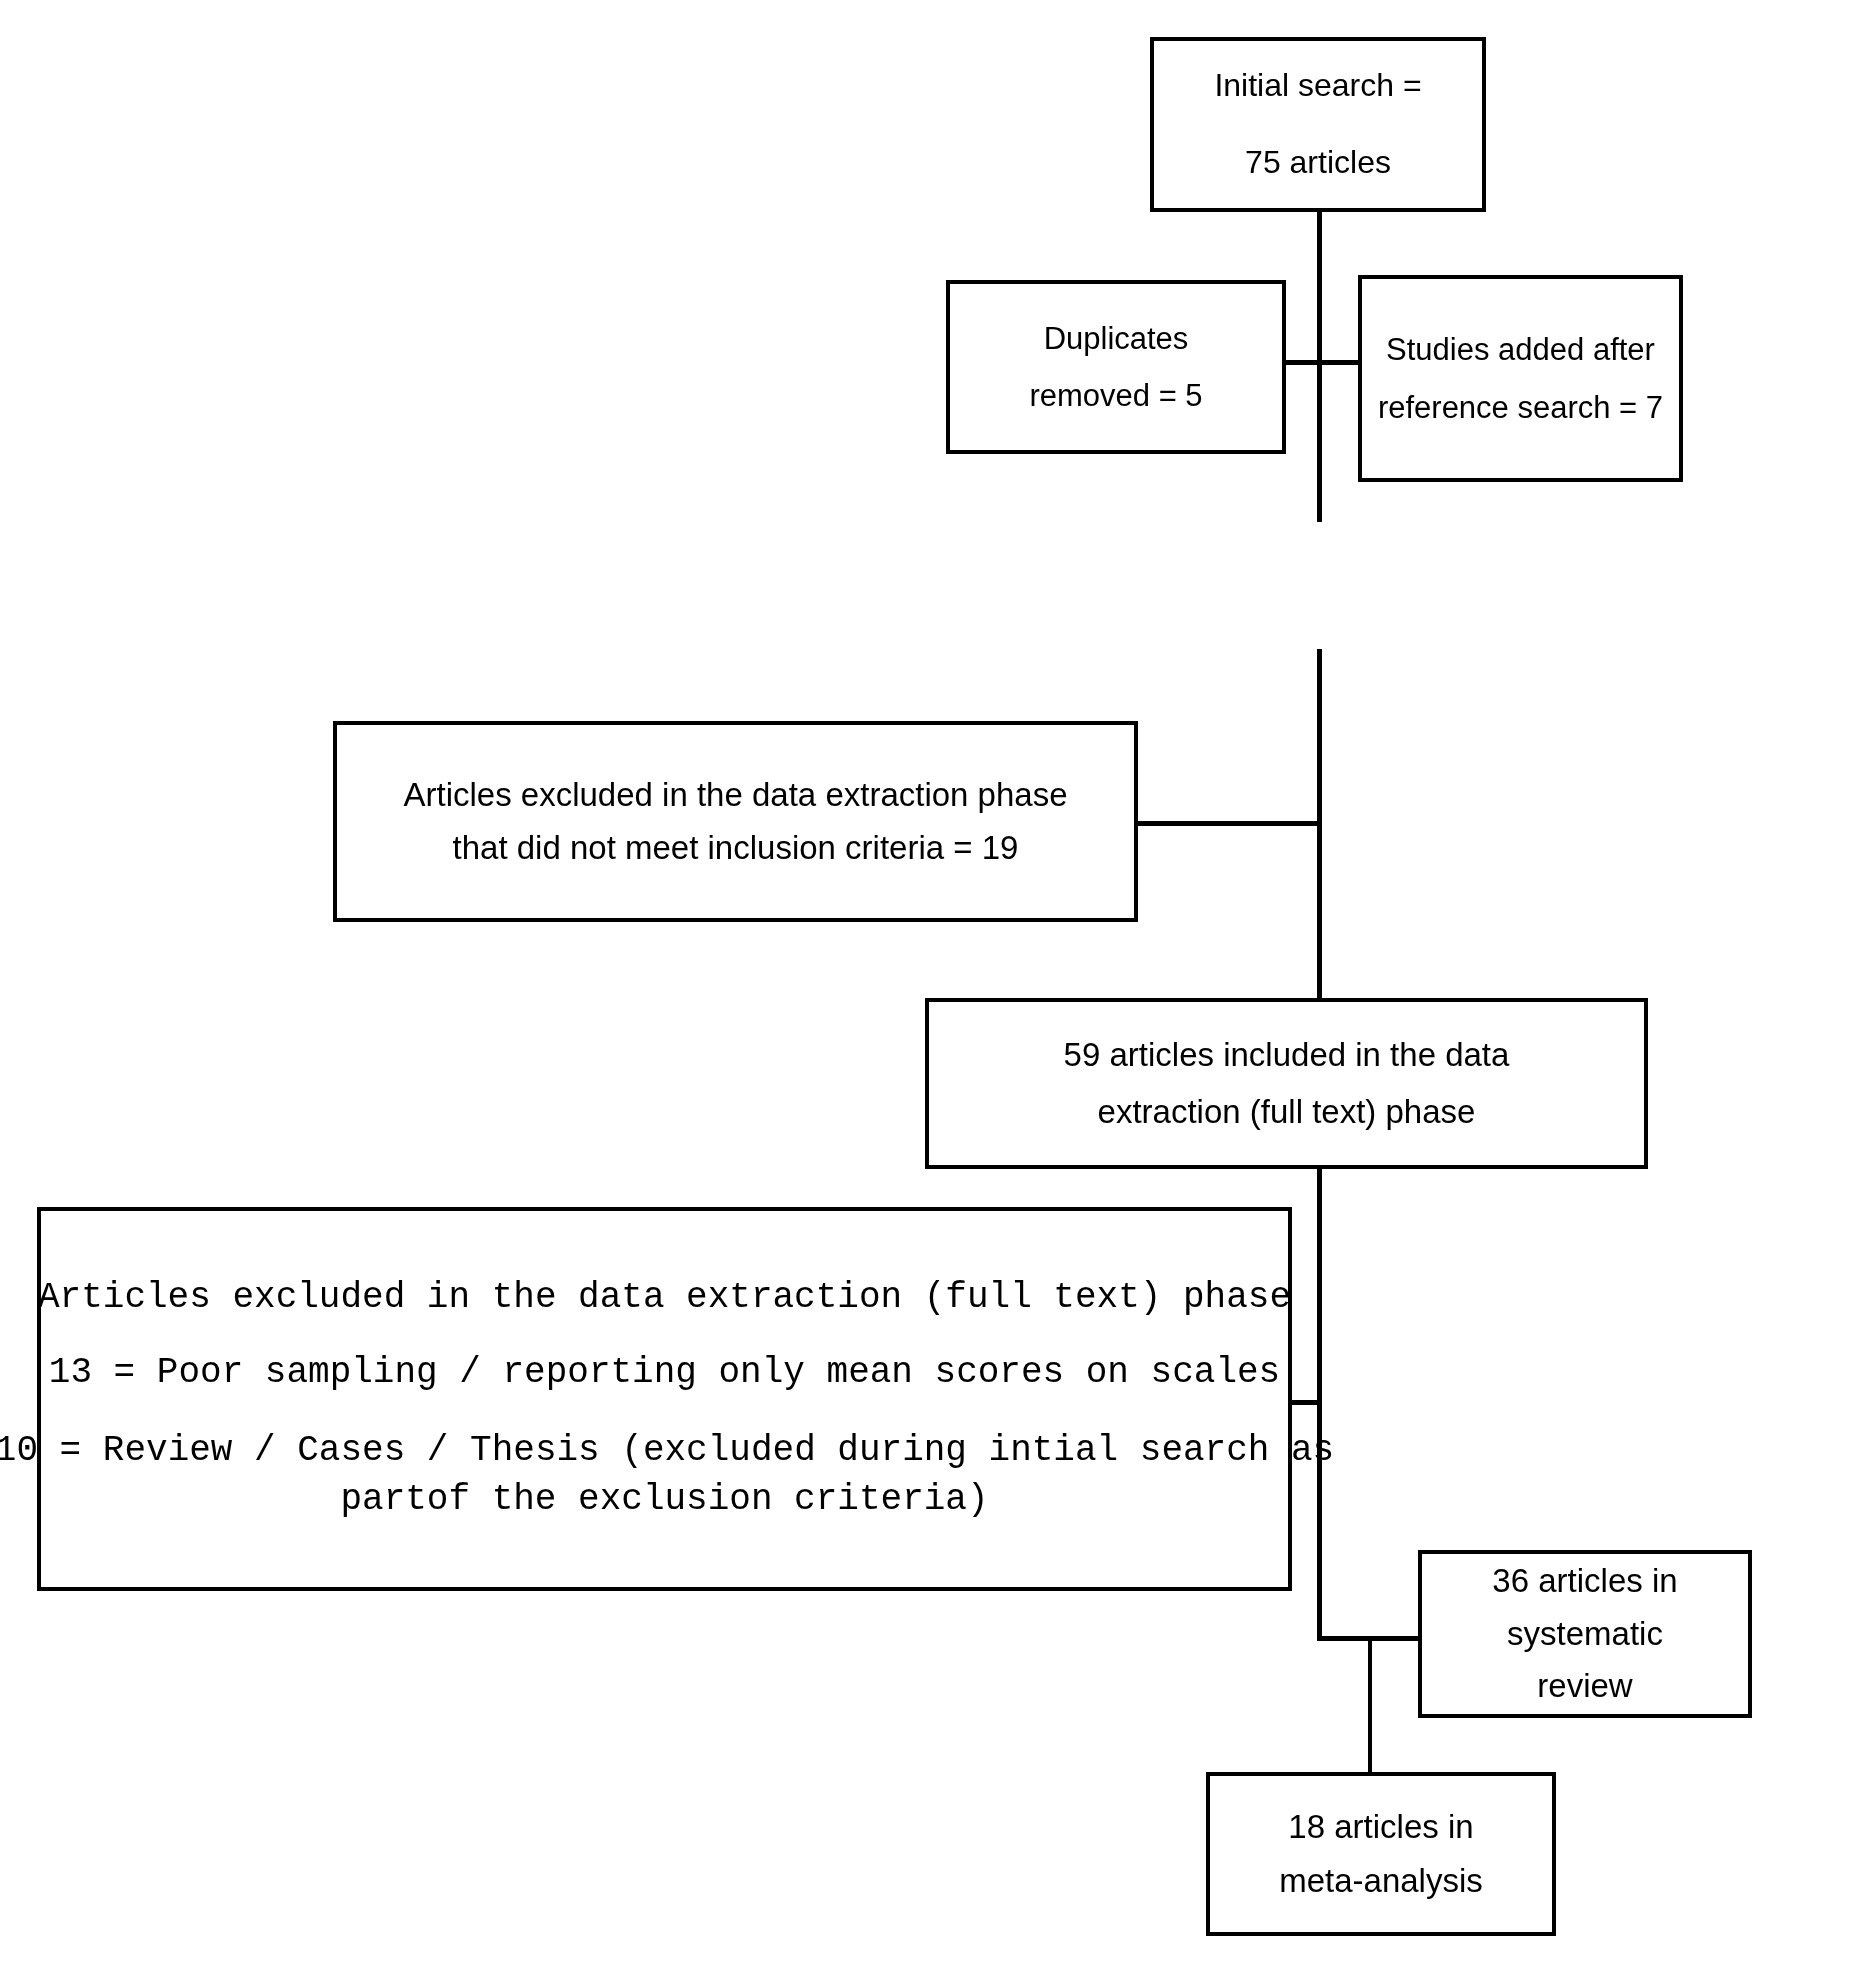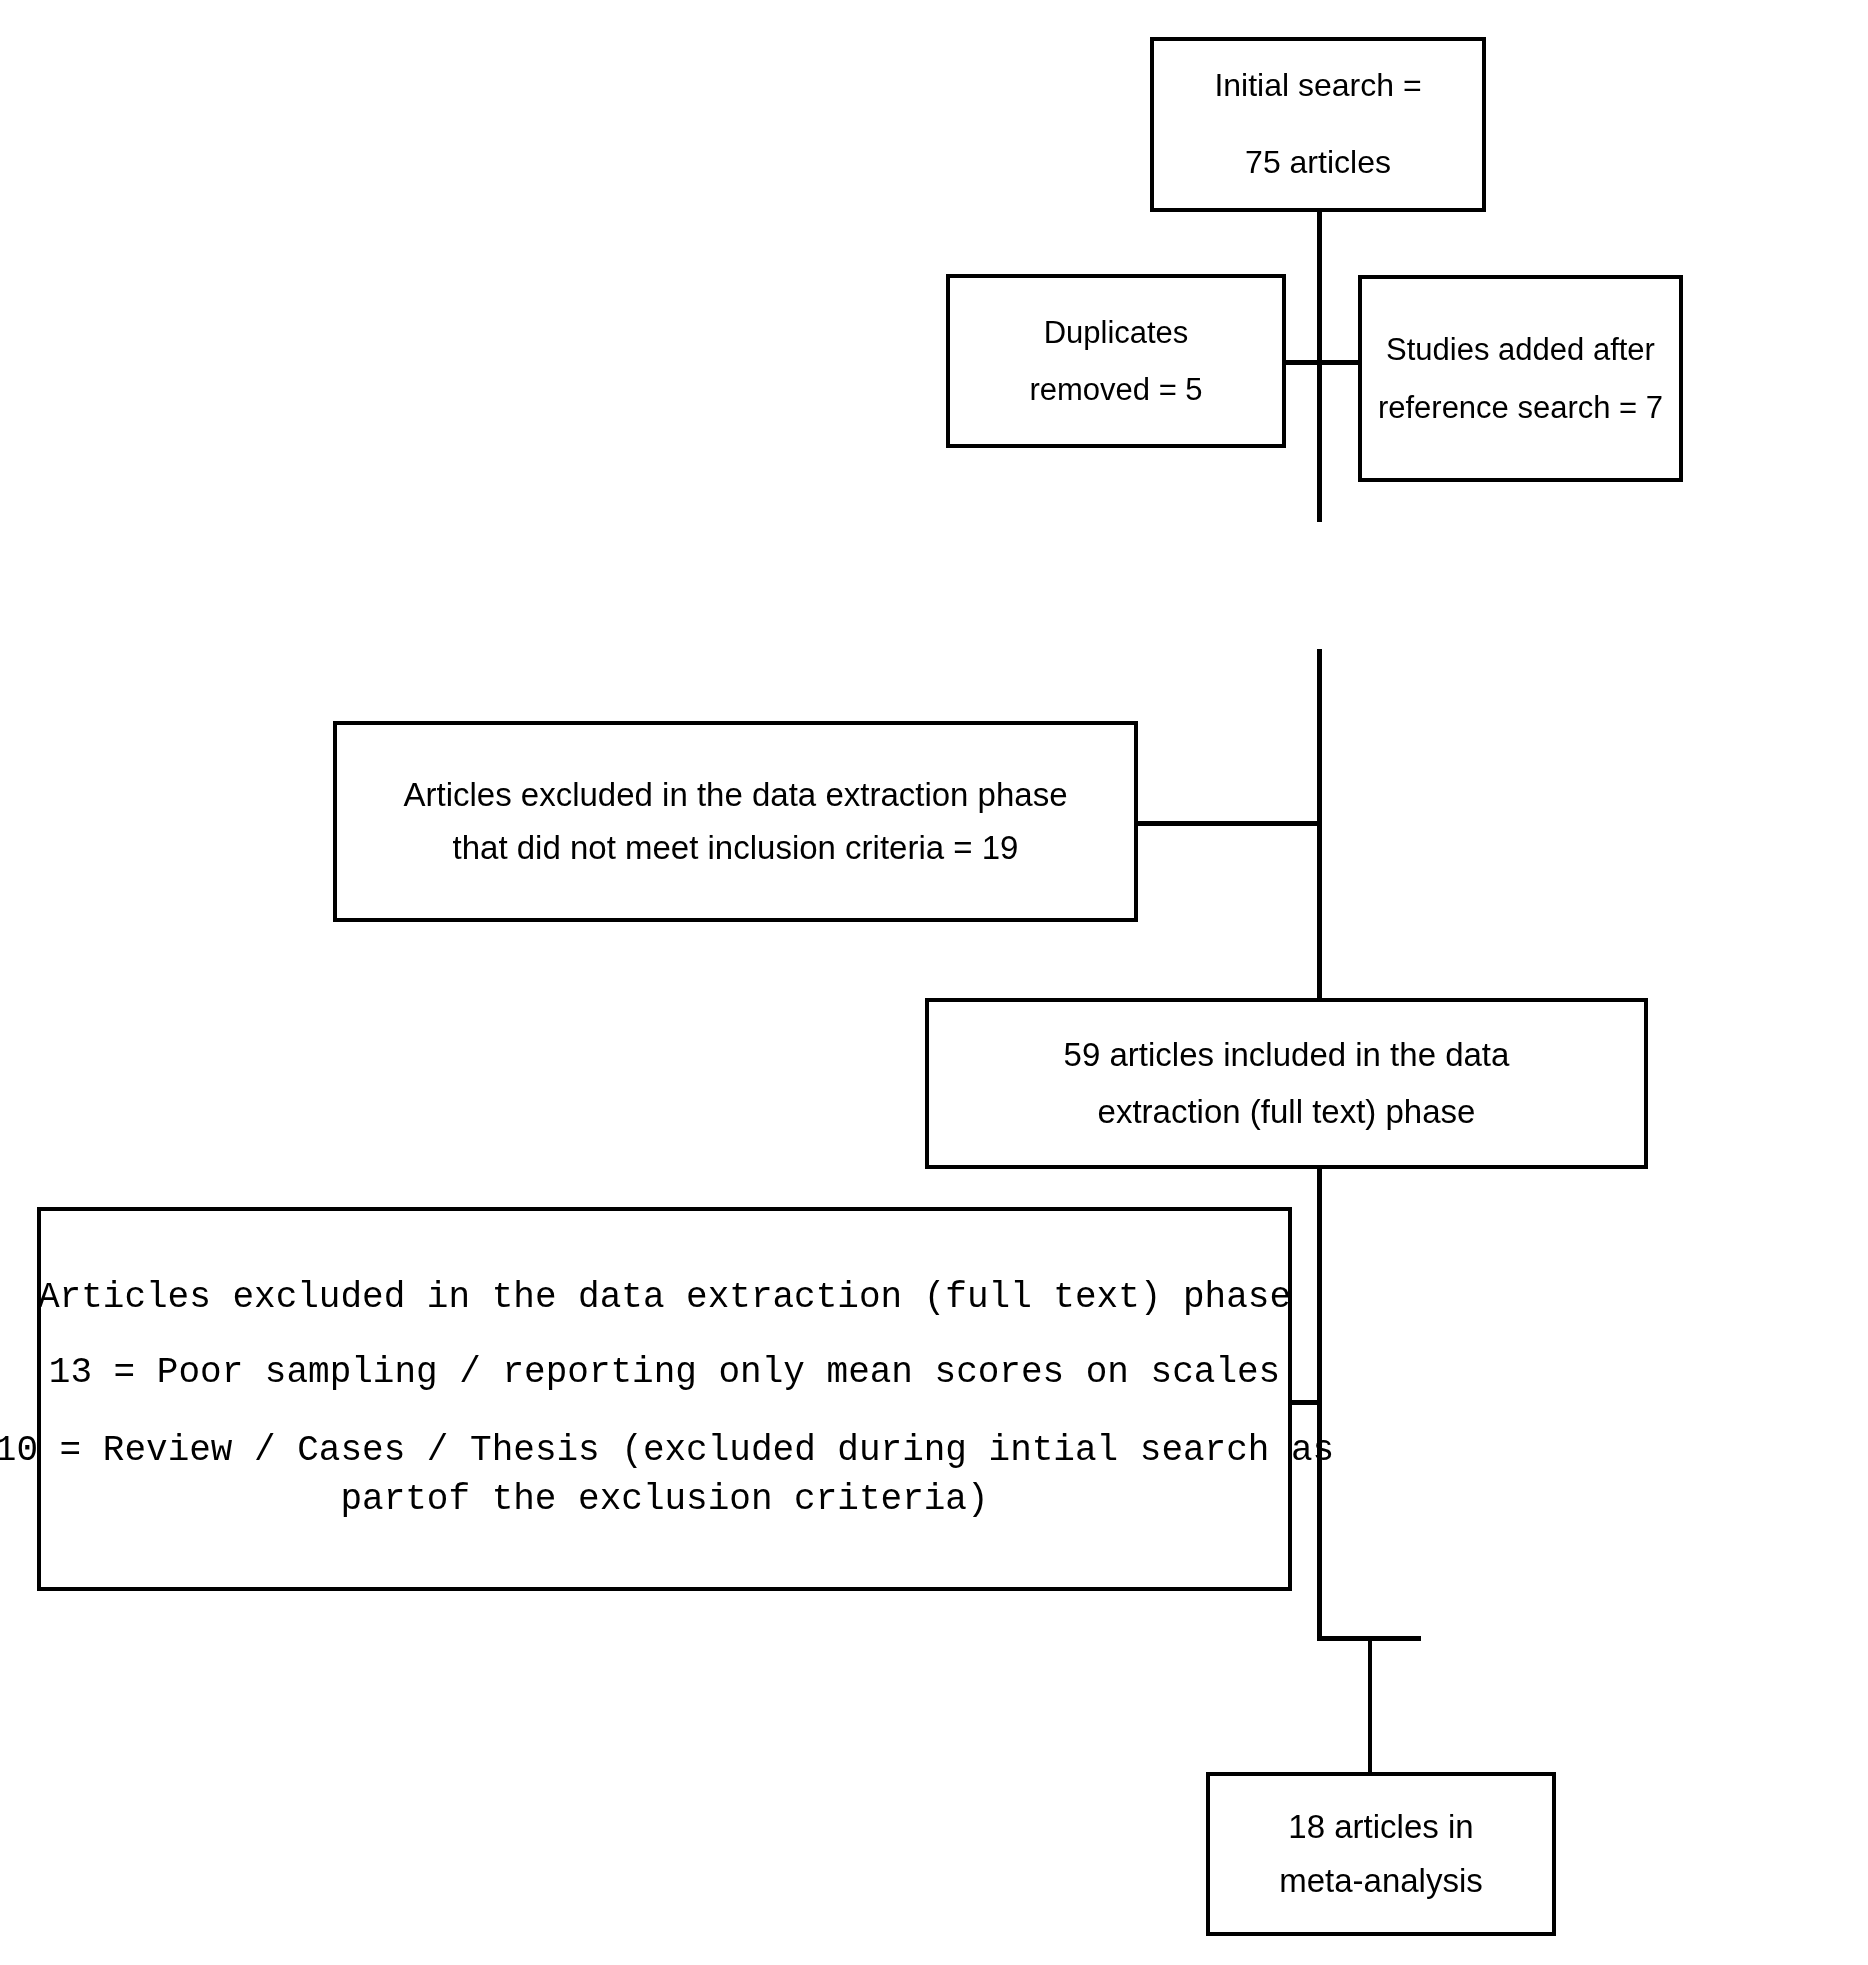--- a/index.html
+++ b/index.html
@@ -28,21 +28,21 @@
     text-align: center;
     font-size: 31px;
     line-height: 1.65;
     color: #000000;
   }
   .box .line { display: block; white-space: nowrap; }
 
   
   .n-initial   { left: 1150px; top: 31px;   width: 336px;  height: 175px;  font-size: 32px; line-height: 1.3; }
   .n-initial .line.first { margin-bottom: 35px; }
-  .n-dup       { left: 946px; top: 268px;  width: 340px;  height: 174px;  line-height: 1.85; }
+  .n-dup       { left: 946px; top: 274px;  width: 340px;  height: 174px;  line-height: 1.85; }
   .n-ref       { left: 1358px; top: 269px;  width: 325px;  height: 207px;  line-height: 1.85; }
   .n-inc77     { left: 864px; top: 513px;  width: 789px; height: 131px;  line-height: 1.6; }
   .n-exc18     { left: 333px;  top: 715px; width: 805px; height: 201px;  font-size: 33px; line-height: 1.6; }
   .n-inc59     { left: 925px; top: 992px; width: 723px; height: 171px;  font-size: 33px; line-height: 1.7; }
   .n-excfull   { left: 37px;   top: 1201px; width: 1255px; height: 384px;  font-size: 36px; line-height: 1.35; font-family: Liberation Mono, monospace; }
   .n-excfull .bb1 { margin-bottom: 27px; }
   .n-excfull .bb2 { margin-bottom: 29px; }
   .n-sys36     { left: 1418px; top: 1544px; width: 334px;  height: 168px;  font-size: 33px; line-height: 1.6; }
   .n-meta25    { left: 1206px; top: 1766px; width: 350px;  height: 164px;  font-size: 33px; line-height: 1.65; }
 
@@ -100,20 +100,25 @@
     <span class="line">extraction (full text) phase</span>
   </div>
 
   <div class="box n-excfull">
     <span class="line bb1">Articles excluded in the data extraction (full text) phase</span>
     <span class="line bb2">13 = Poor sampling / reporting only mean scores on scales</span>
     <span class="line">10 = Review / Cases / Thesis (excluded during intial search as</span>
     <span class="line">partof the exclusion criteria)</span>
   </div>
 
+  <div class="box n-sys36">
+    <span class="line">36 articles in</span>
+    <span class="line">systematic</span>
+    <span class="line">review</span>
+  </div>
 
   <div class="box n-meta25">
     <span class="line">18 articles in</span>
     <span class="line">meta-analysis</span>
   </div>
 
 </div>
 
 
 </body></html>

